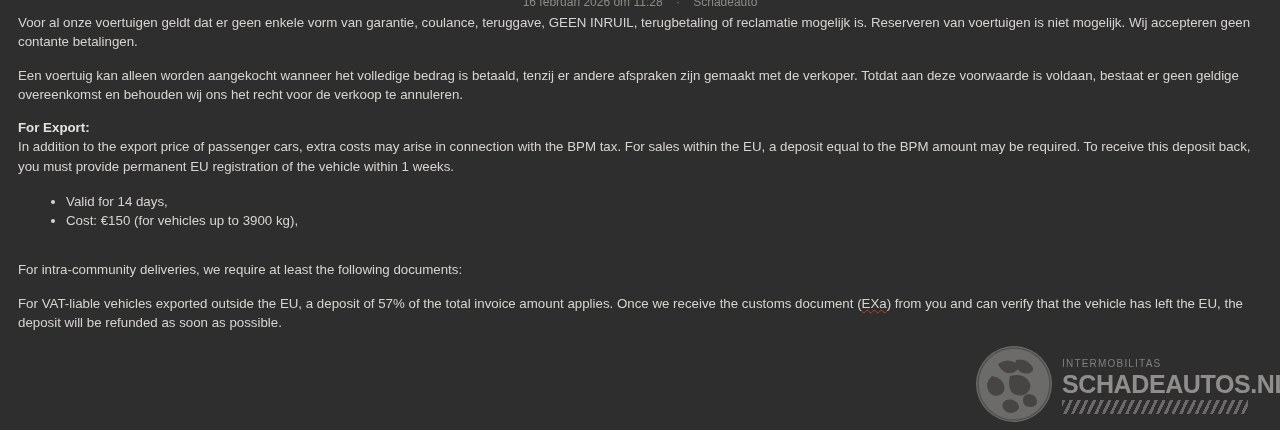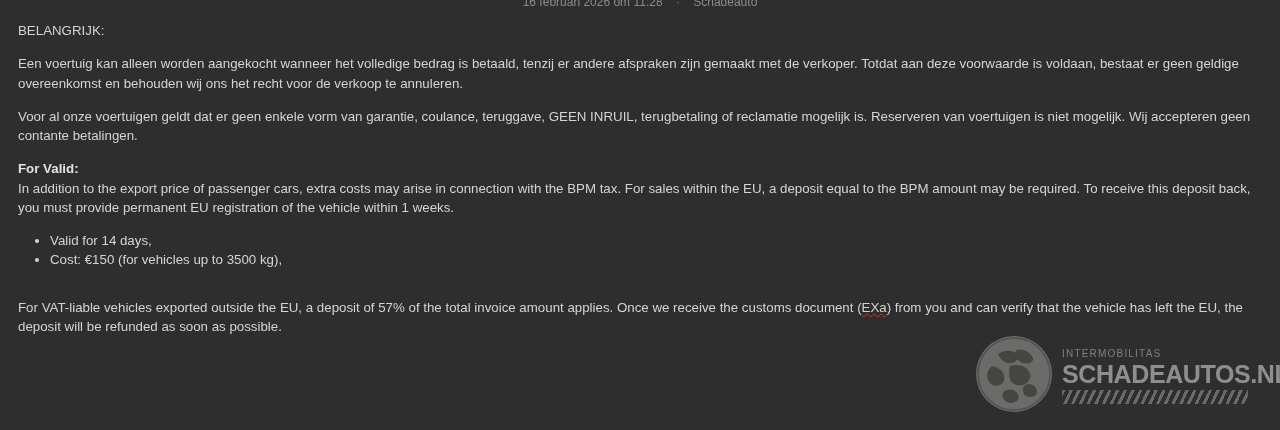--- a/index.html
+++ b/index.html
@@ -15,21 +15,21 @@
     font-family: "Liberation Sans", sans-serif;
     color: #d6d4d0;
     font-size: 13.3px;
     line-height: 1.45;
     position: relative;
   }
   .page {
     position: relative;
     width: 1280px;
     height: 430px;
-    padding: 8px 18px;
+    padding: 0 18px;
   }
   .topmeta {
     position: absolute;
     top: -6px;
     left: 0;
     width: 1280px;
     text-align: center;
     font-size: 12px;
     color: #8d8b87;
     white-space: nowrap;
@@ -43,37 +43,37 @@
   }
   p {
     margin: 0 0 0 0;
   }
   .blk { margin-bottom: 14px; }
   .hdr-strong {
     font-weight: bold;
     color: #e4e2de;
   }
   ul {
-    margin: 0;
+    margin: 16px;
     padding-left: 32px;
     list-style-type: disc;
   }
   li { margin: 0; }
   .spacer-sm { height: 14px; }
   .red-underline {
     text-decoration: underline;
     text-decoration-color: #c0392b;
     text-decoration-style: wavy;
     text-decoration-thickness: 1px;
     text-align: right;
   }
   .watermark {
     position: absolute;
     right: 14px;
-    bottom: 18px;
+    bottom: 8px;
     width: 290px;
     height: 80px;
     opacity: 0.5;
     pointer-events: none;
   }
   .wm-globe {
     position: absolute;
     left: 0;
     bottom: 0;
     width: 76px;
@@ -122,36 +122,36 @@
 <div class="page">
 
   <div class="topmeta">
     <span>16 februari 2026 om 11:28</span>
     <span class="sep">·</span>
     <span>Schadeauto</span>
   </div>
 
   <div class="content">
 
-    <p class="blk">BELANGRIJK:</p>
+
+    <p class="blk">Voor al onze voertuigen geldt dat er geen enkele vorm van garantie, coulance, teruggave, GEEN INRUIL, terugbetaling of reclamatie mogelijk is. Reserveren van voertuigen is niet mogelijk. Wij accepteren geen contante betalingen.</p>
 
     <p class="blk">Een voertuig kan alleen worden aangekocht wanneer het volledige bedrag is betaald, tenzij er andere afspraken zijn gemaakt met de verkoper. Totdat aan deze voorwaarde is voldaan, bestaat er geen geldige overeenkomst en behouden wij ons het recht voor de verkoop te annuleren.</p>
 
-    <p class="blk">Voor al onze voertuigen geldt dat er geen enkele vorm van garantie, coulance, teruggave, GEEN INRUIL, terugbetaling of reclamatie mogelijk is. Reserveren van voertuigen is niet mogelijk. Wij accepteren geen contante betalingen.</p>
-
-    <p class="hdr-strong">For Valid:</p>
+    <p class="hdr-strong">For Export:</p>
     <p class="blk">In addition to the export price of passenger cars, extra costs may arise in connection with the BPM tax. For sales within the EU, a deposit equal to the BPM amount may be required. To receive this deposit back, you must provide permanent EU registration of the vehicle within 1 weeks.</p>
 
     <ul>
       <li>Valid for 14 days,</li>
-      <li>Cost: €150 (for vehicles up to 3500 kg),</li>
+      <li>Cost: €150 (for vehicles up to 3900 kg),</li>
     </ul>
 
     <div class="spacer-sm"></div>
 
+    <p class="tight">For intra-community deliveries, we require at least the following documents:</p>
 
     <div class="spacer-sm"></div>
 
     <p class="blk"><span>For VAT-liable vehicles exported outside the EU, a deposit of 57% of the total invoice amount applies. Once we receive the customs document (</span><span class="red-underline">EXa</span><span>) from you and can verify that the vehicle has left the EU, the deposit will be refunded as soon as possible.</span></p>
 
   </div>
 
   <div class="watermark">
     <div class="wm-globe">
       <svg width="76" height="76" viewBox="0 0 76 76" aria-hidden="true">

